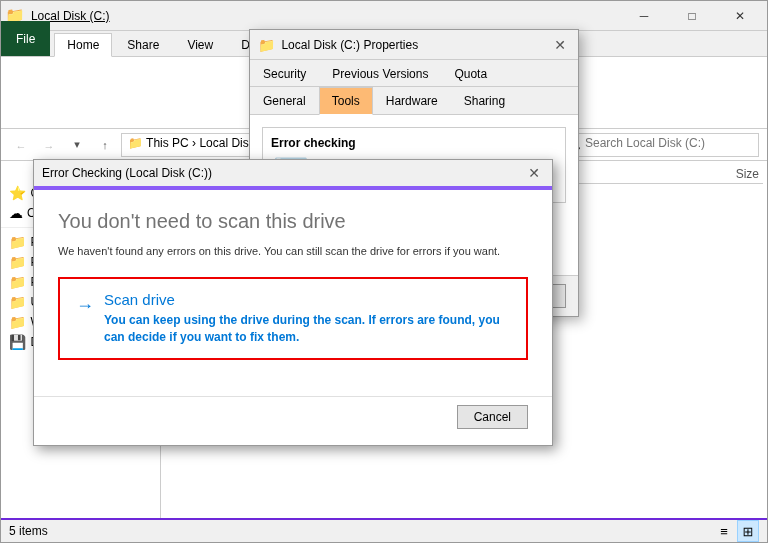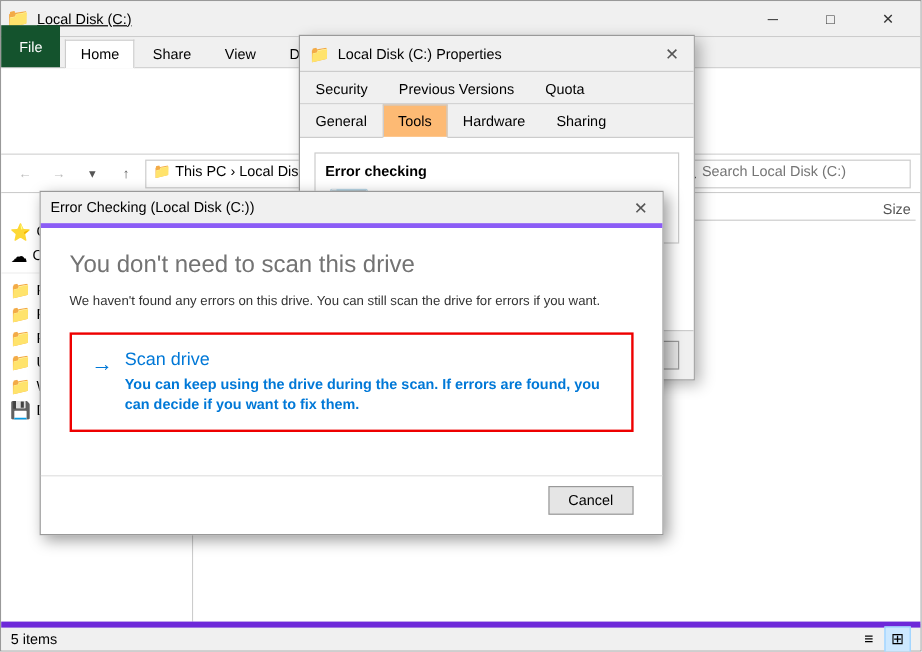--- a/index.html
+++ b/index.html
@@ -155,21 +155,21 @@
     .file-item {
       display: flex; align-items: center; padding: 2px 4px; cursor: pointer; gap: 6px;
     }
     .file-item-icon { font-size: 16px; }
     .file-item-name { flex: 1; font-size: 12px; }
 
     
     .status-bar {
       height: 24px;
       background: #f0f0f0;
-      border-top: 5px solid #6d28d9;
+      border-top: 2px solid #6d28d9;
       display: flex; align-items: center;
       padding: 0 8px;
       font-size: 12px;
       position: absolute;
       bottom: 0; left: 0; right: 0;
     }
 
     .properties-dialog {
       position: absolute;
       top: 28px; left: 248px;

